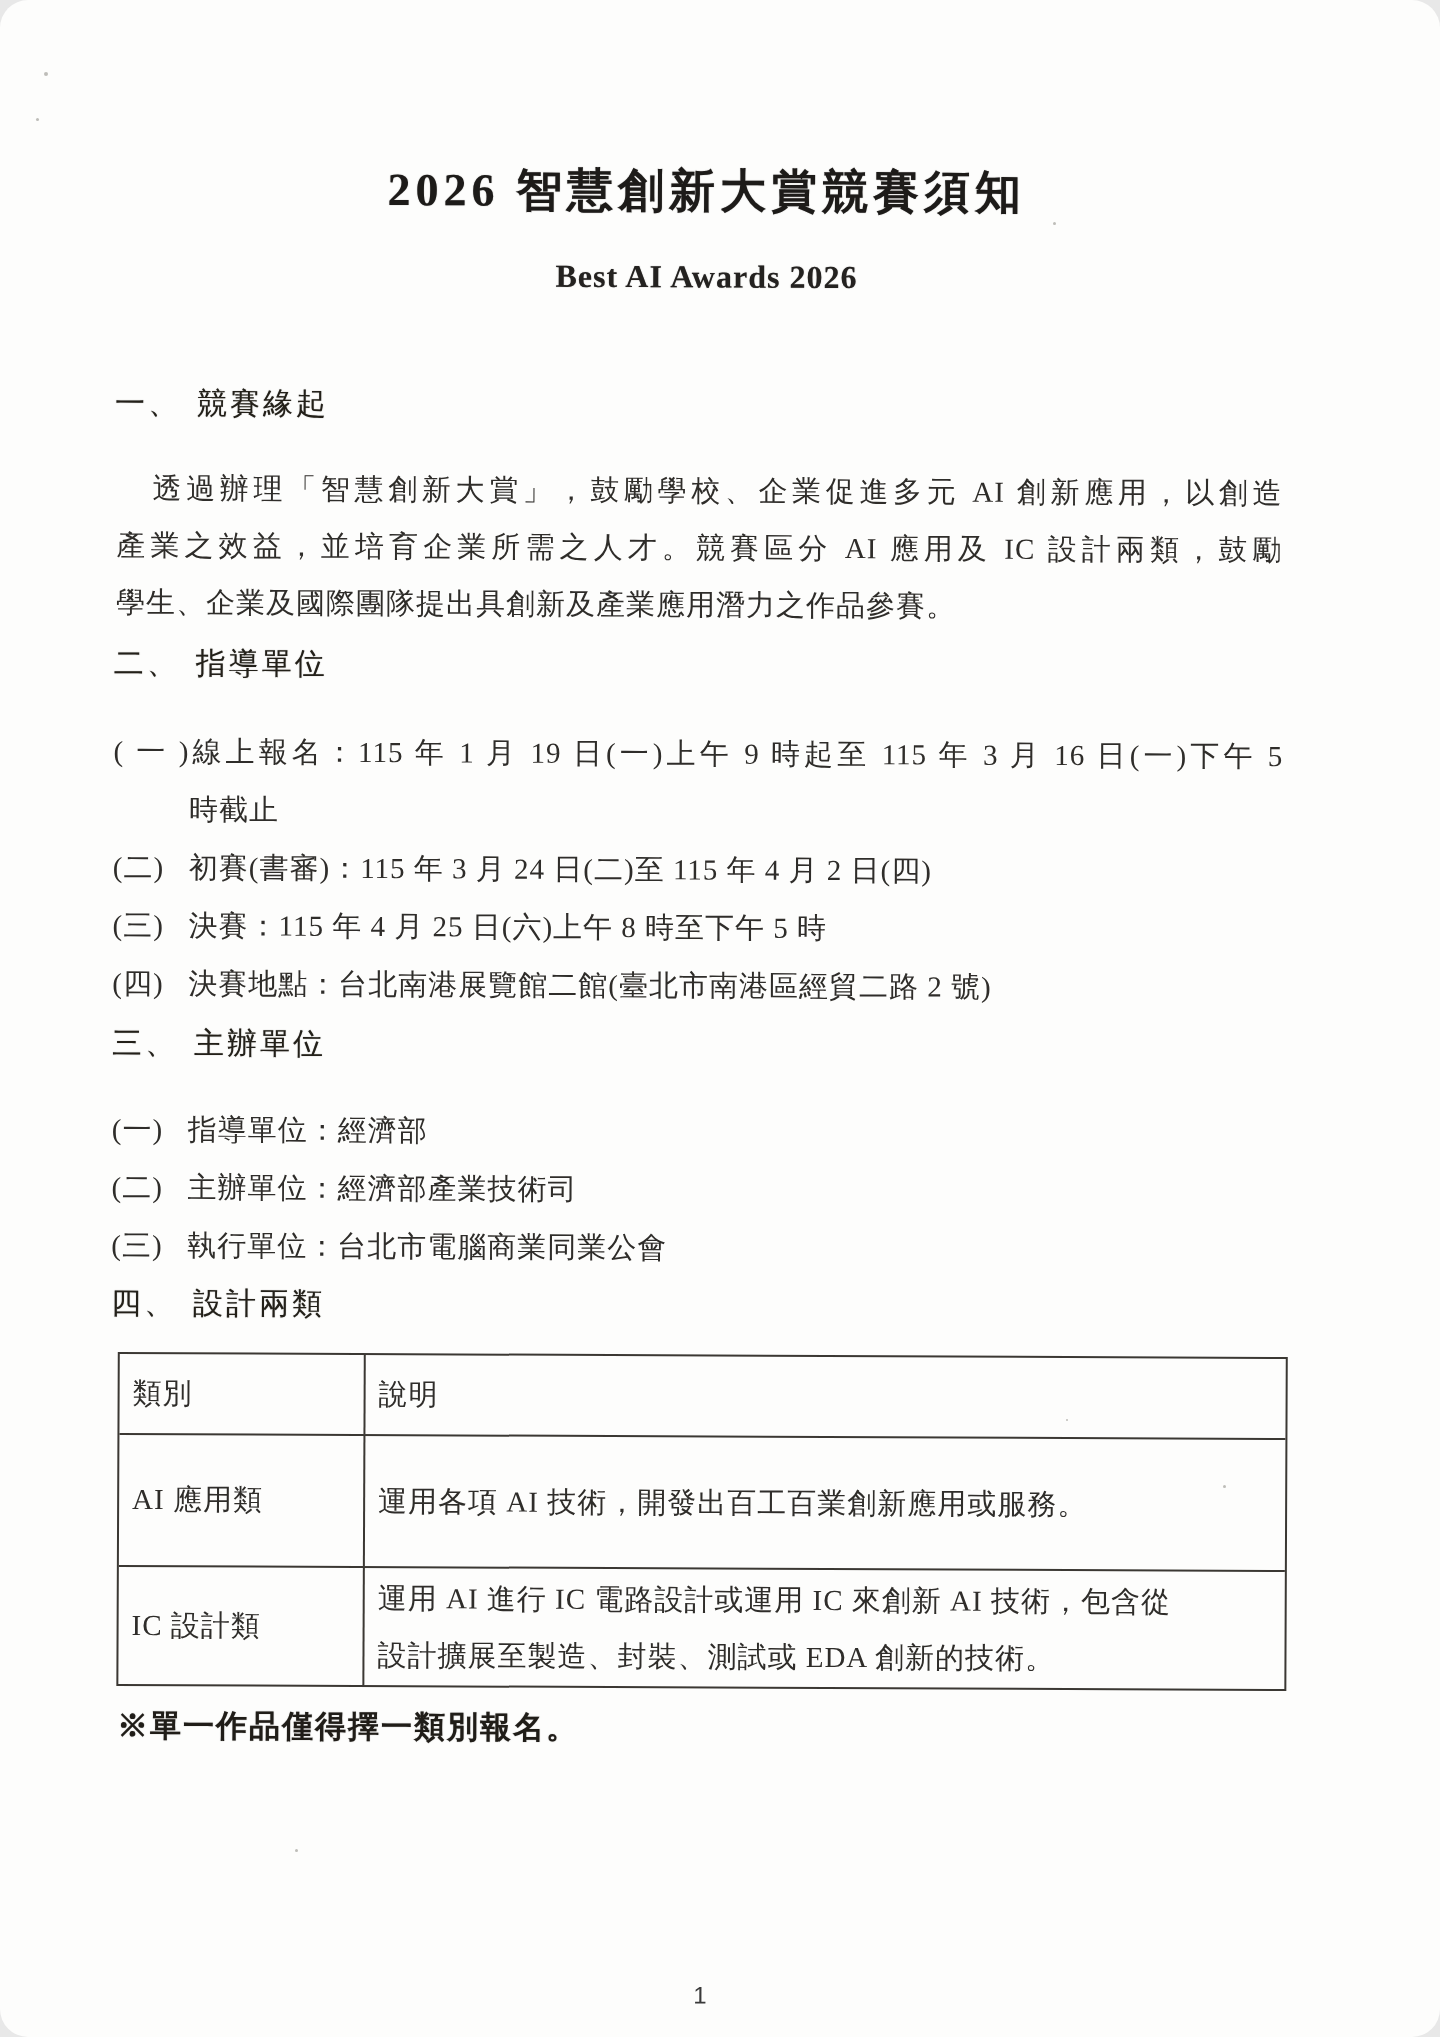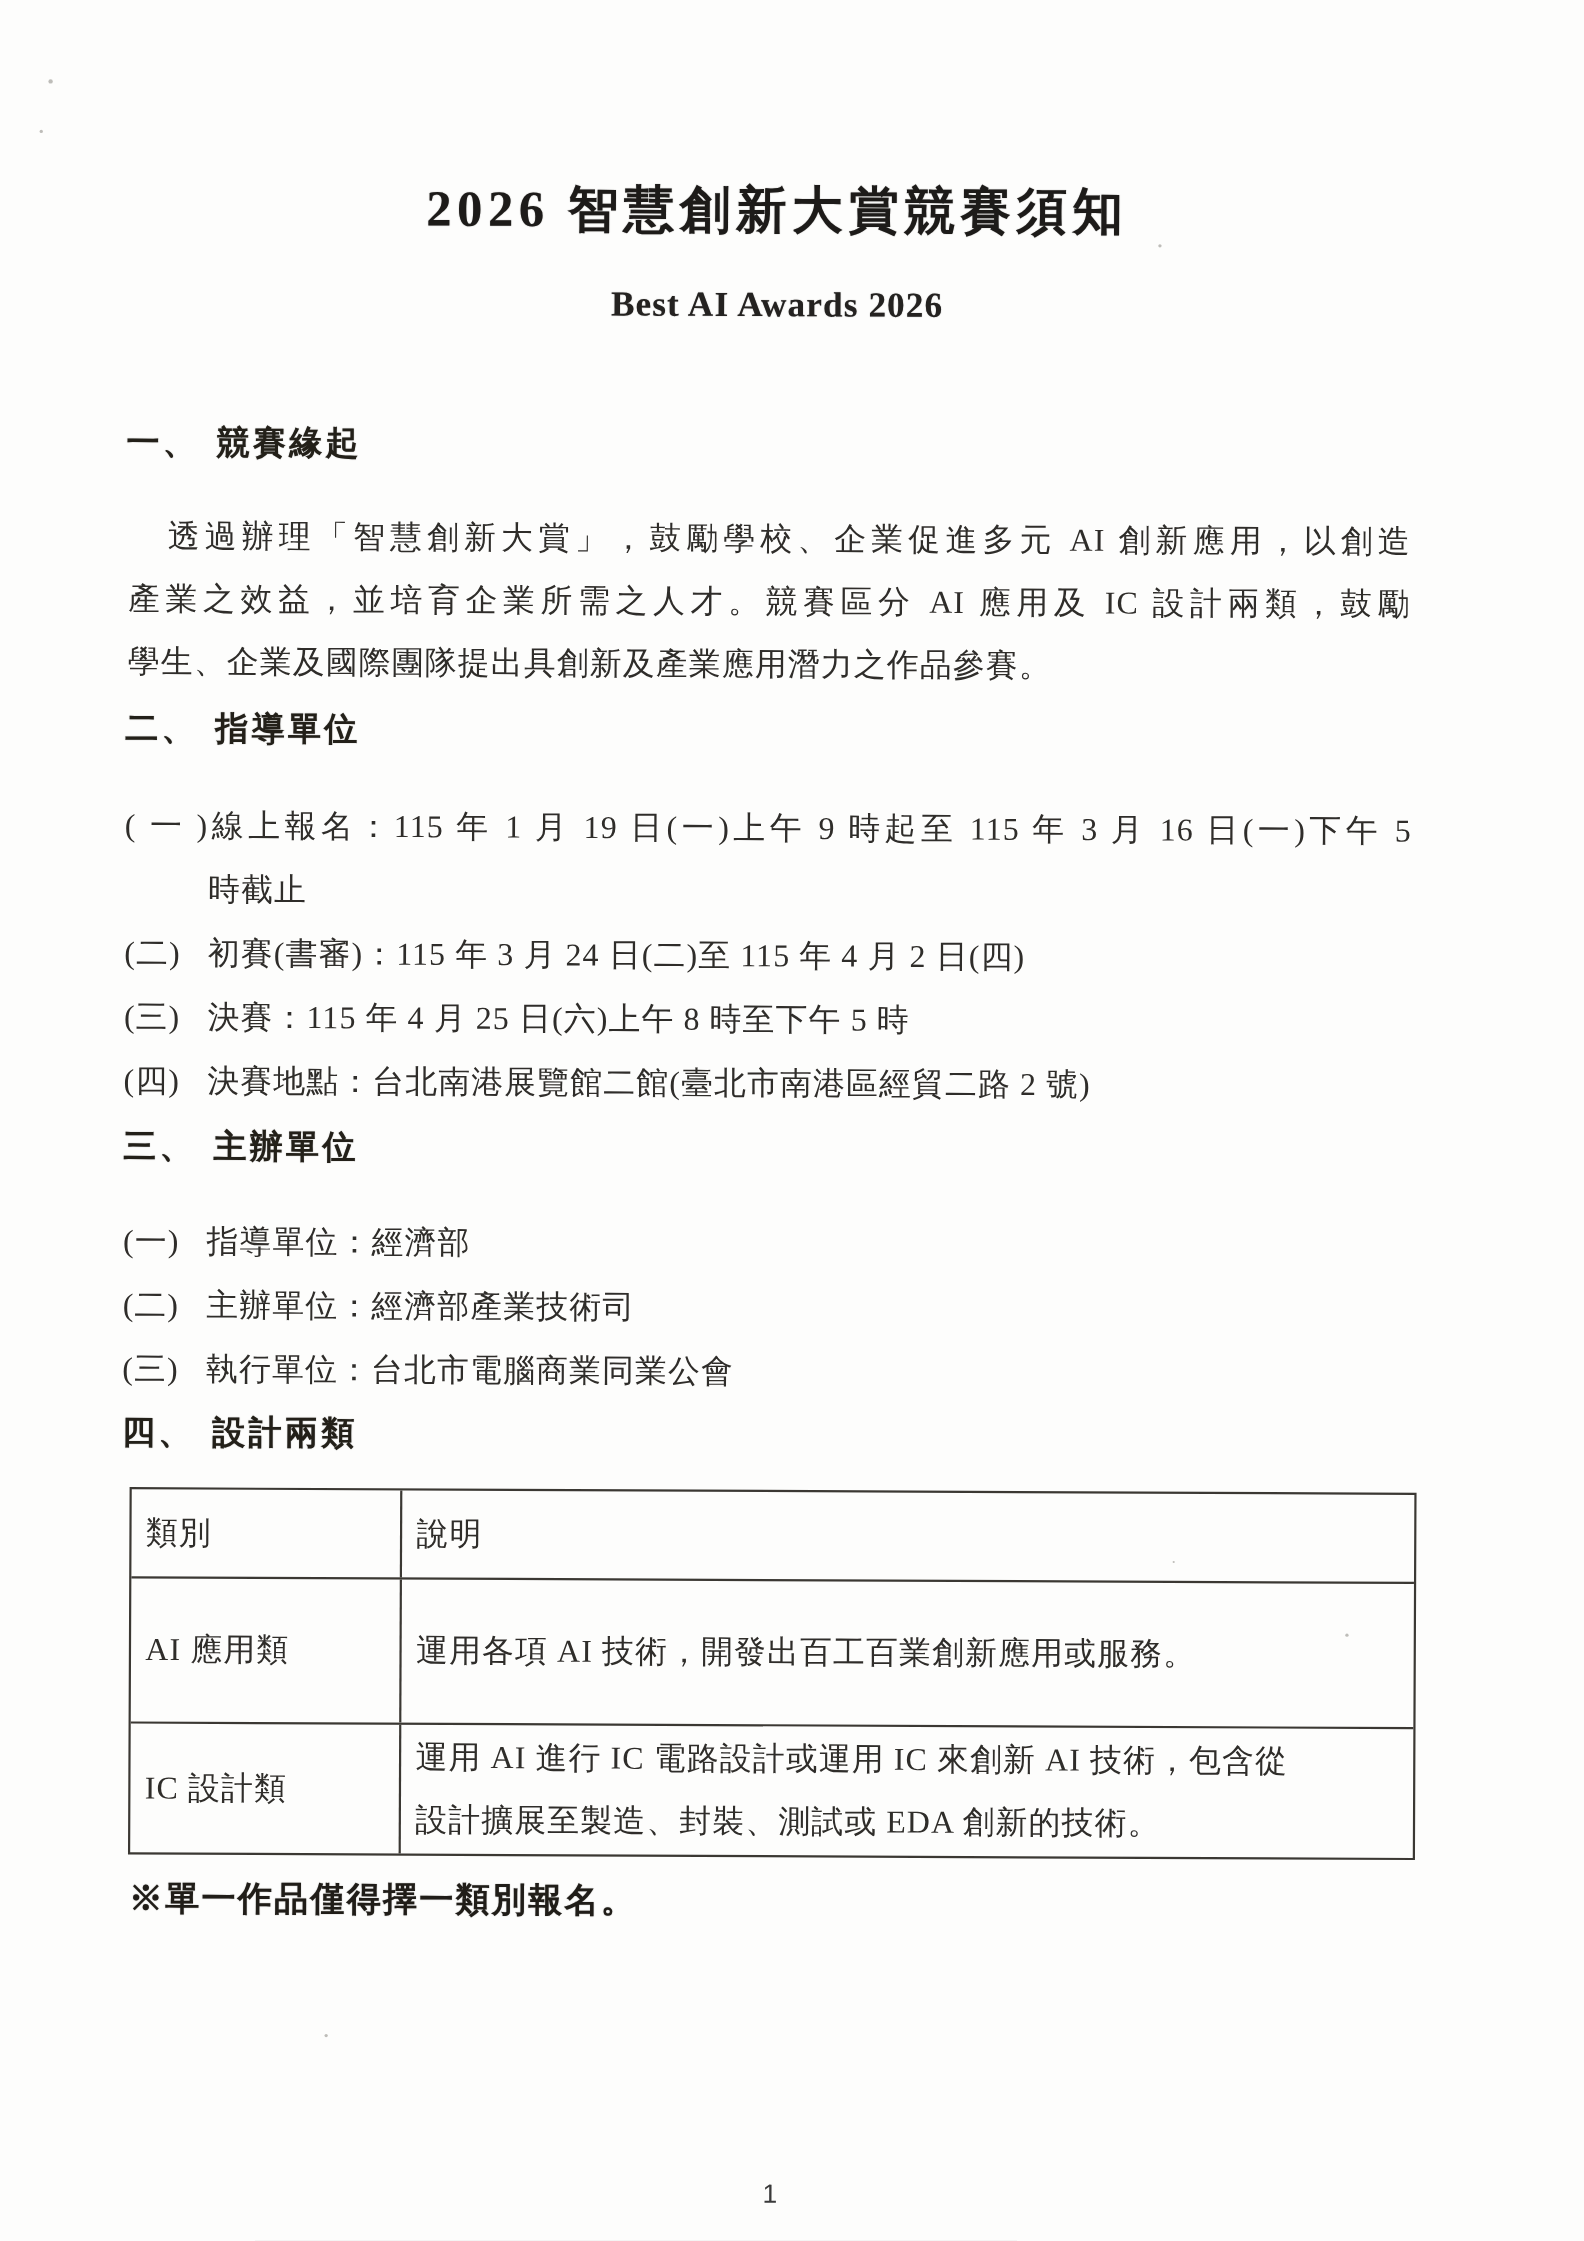--- a/index.html
+++ b/index.html
@@ -1,36 +1,37 @@
 <!DOCTYPE html>
 <html><head>
 <meta charset="utf-8">
 <style>
   html,body{margin:0;padding:0;background:#e8e8e8;}
   .page{
     position:relative;width:1440px;height:2037px;background:#fdfdfc;
     overflow:hidden;
     font-family:"Liberation Serif","DejaVu Serif",serif;
     color:#2f2d2a;
+    border-radius:28px;
   }
   .rot{position:absolute;left:0;top:0;width:1440px;height:2037px;
     transform:rotate(0.25deg);transform-origin:140px 160px;}
   .abs{position:absolute;}
   .doc-title{
     top:158px;left:0;width:1414px;text-align:center;
     font-size:46px;font-weight:bold;letter-spacing:5px;color:#1d1b19;
     text-shadow:0 0 1px rgba(40,38,35,.55);
   }
   .doc-subtitle{
     top:256px;left:0;width:1414px;text-align:center;
     font-size:32px;font-weight:bold;letter-spacing:1px;color:#242220;
     text-shadow:0 0 1px rgba(40,38,35,.5);
   }
   .heading{
-    left:116px;font-size:30px;font-weight:bold;letter-spacing:3px;
+    left:116px;font-size:30px;font-weight:normal;letter-spacing:3px;
     color:#232019;line-height:42px;white-space:nowrap;
     text-shadow:0 0 1px rgba(40,38,35,.5);
   }
   .heading .h-m{display:inline-block;margin-right:16px;}
   .para{
     left:118px;top:460px;width:1166px;
     font-size:29px;line-height:57px;letter-spacing:1px;
   }
   .pline{height:57px;overflow:hidden;}
   .stretch{text-align:justify;text-align-last:justify;}

